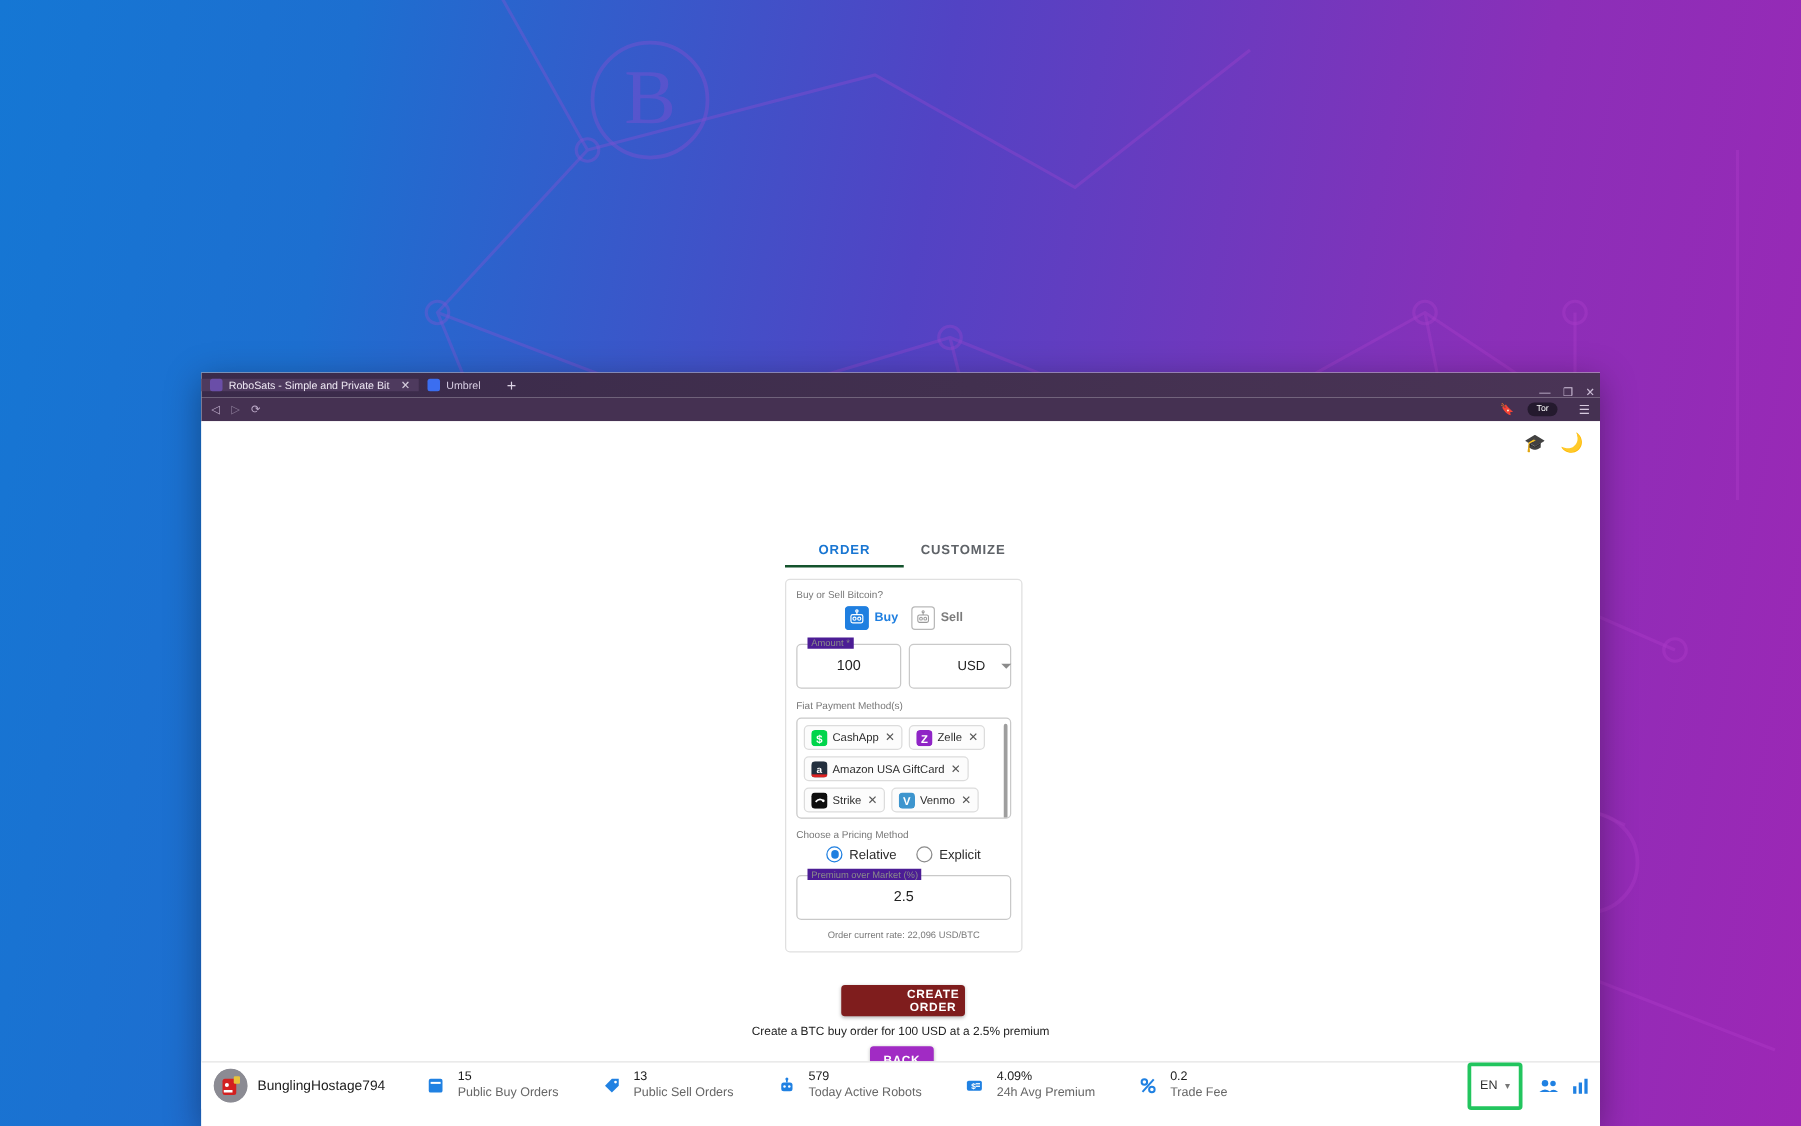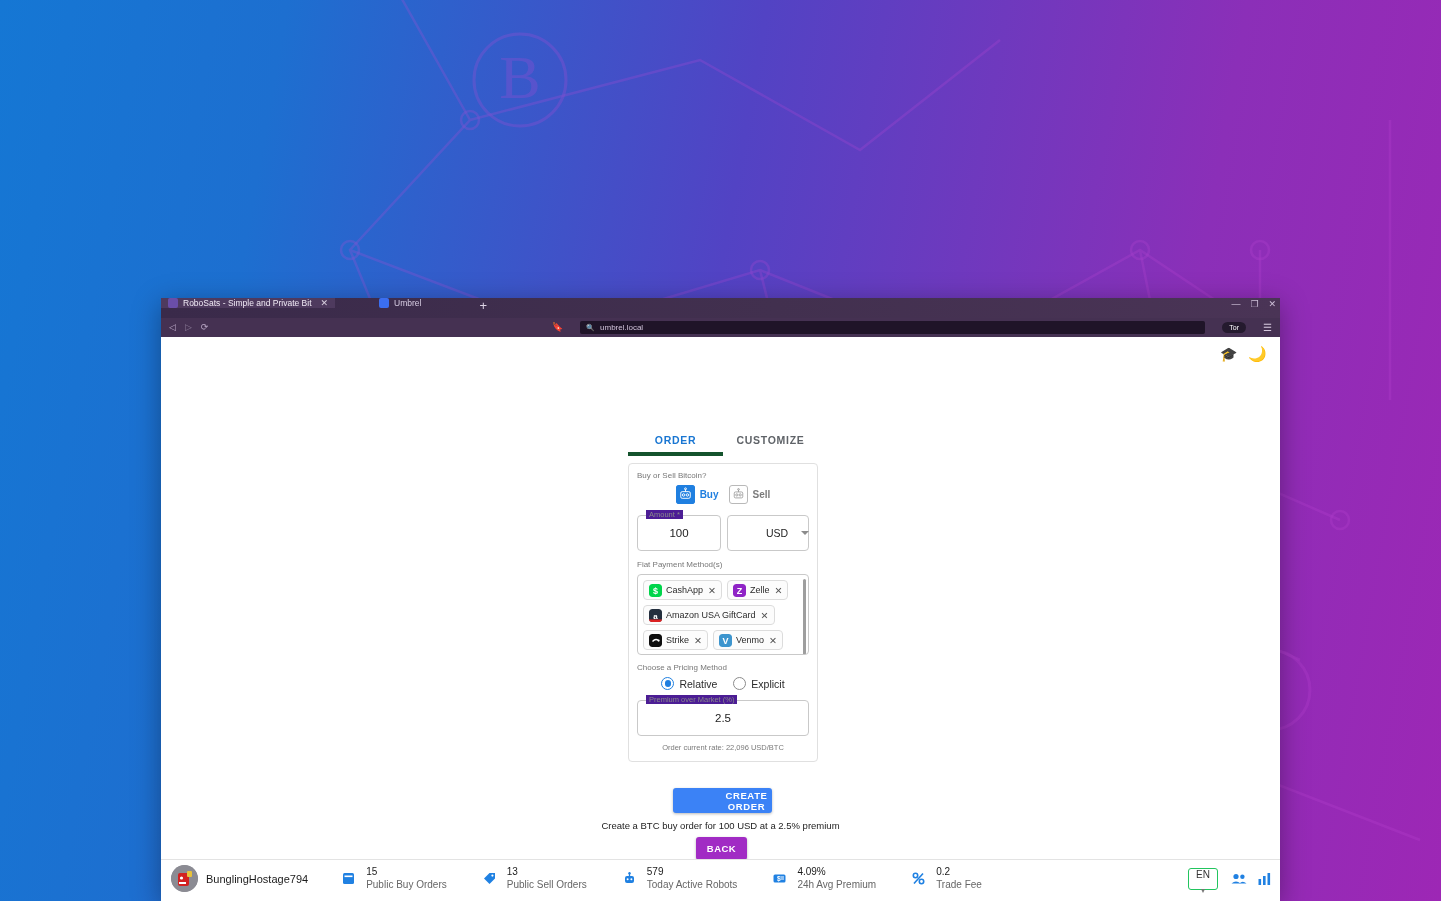--- a/index.html
+++ b/index.html
@@ -26,21 +26,21 @@
   #browser {
     position: absolute; left: 161px; top: 298px;
     width: 1119px; height: 603px;
     background: #fff;
     box-shadow: 0 6px 26px rgba(0,0,0,.34);
     overflow: hidden;
   }
   .tabstrip {
     position: relative; height: 20px; width: 100%;
     background: linear-gradient(90deg, #3a2a4a 0%, #42304f 55%, #4a3456 100%);
-    display: flex; align-items: flex-start; gap: 37px;
+    display: flex; align-items: center;
   }
   .tab {
     display: flex; align-items: center; gap: 5px;
     padding: 0 7px; font-size: 8.5px; color: #d9cfe4; max-width: 260px;
   }
   .tab.active { background: #4e3a5e; color: #f0eaf5; }
   .tab .favicon { width: 10px; height: 10px; border-radius: 2px; flex: 0 0 auto; }
   .tab .tabtitle { white-space: nowrap; overflow: hidden; text-overflow: clip; }
   .tab .tabclose { margin-left: 4px; font-size: 9px; opacity: .85; }
   .newtab { display: flex; align-items: center; padding: 0 14px; color: #ded5e6; font-size: 13px; }
@@ -74,21 +74,21 @@
 
   
   .formtabs {
     position: absolute; left: 467px; top: 97px; width: 190px;
     display: flex; justify-content: space-between;
   }
   .ftab {
     font-size: 10.5px; letter-spacing: .7px; color: #5f6368; font-weight: 600;
     padding-bottom: 6px; text-align: center; flex: 1;
   }
-  .ftab.active { color: #1976d2; border-bottom: 4px solid #14532d; }
+  .ftab.active { color: #1976d2; border-bottom: 2px solid #14532d; }
 
   
   .ordercard {
     position: absolute; left: 467px; top: 126px; width: 190px;
     border: 1px solid #e0e0e0; border-radius: 4px; background: #fff;
     padding: 7px 8px 9px;
   }
   .sectlabel { font-size: 8px; color: #777; margin-bottom: 5px; }
 
   .buysell { display: flex; justify-content: center; align-items: center; gap: 10px; margin-bottom: 11px; }
@@ -144,55 +144,55 @@
   .rc.on::after {
     content: ''; position: absolute; inset: 2.4px; border-radius: 50%; background: #1f7fe0;
   }
   .premiumbox { height: 36px; margin-bottom: 7px; }
   .premiumbox .val { font-size: 11.5px; color: #222; }
   .raterow { font-size: 7.5px; color: #7a7a7a; text-align: center; }
 
   
   .createbtn {
     position: absolute; left: 512px; top: 451px; width: 99px; height: 25px;
-    background: #3b82f6; color: #fff; border: none; border-radius: 3px;
+    background: #7f1d1d; color: #fff; border: none; border-radius: 3px;
     font-size: 9.5px; font-weight: 700; letter-spacing: .6px;
     box-shadow: 0 1px 3px rgba(0,0,0,.28);
     padding-left: 48px;
   }
   .helper {
     position: absolute; left: 0; right: 0; top: 483px; text-align: center;
     font-size: 9.5px; color: #222;
   }
   .backbtn {
     position: absolute; left: 535px; top: 500px; width: 51px; height: 23px;
     background: #a12bc4; color: #fff; border: none; border-radius: 3px;
     font-size: 9.5px; font-weight: 700; letter-spacing: .5px;
     box-shadow: 0 1px 3px rgba(0,0,0,.28);
   }
 
   
   .statusbar {
-    position: absolute; left: 0; bottom: 4px; width: 1119px; height: 38px;
+    position: absolute; left: 0; bottom: 14px; width: 1119px; height: 38px;
     background: #fff; border-top: 1px solid #e3e3e3;
     display: flex; align-items: center; padding: 0 8px 0 10px;
   }
   .avatar {
     width: 27px; height: 27px; border-radius: 50%; flex: 0 0 auto;
     background: #8e8e96; display: block; margin-right: 8px;
   }
   .nick { font-size: 11px; color: #1b1b1b; margin-right: 32px; white-space: nowrap; }
   .stat { display: flex; align-items: center; gap: 9px; margin-right: 34px; }
   .stat .sico { width: 17px; height: 17px; flex: 0 0 auto; display: block; }
   .stat .sval { font-size: 10px; color: #1b1b1b; line-height: 1.25; }
   .stat .slab { font-size: 10px; color: #666; line-height: 1.25; }
   .langbox {
-    margin-left: auto; border: 1px solid #22c55e; border-radius: 3px;
-    height: 22px; display: flex; align-items: center; gap: 6px; padding: 0 7px;
-    font-size: 10px; color: #333; flex-direction: column;
+    margin-left: auto; border: 3px solid #22c55e; border-radius: 3px;
+    height: 38px; display: flex; align-items: center; gap: 6px; padding: 0 7px;
+    font-size: 10px; color: #333;
   }
   .endicons { display: flex; align-items: center; gap: 9px; margin-left: 12px; }
 </style>
 </head>
 <body>
 
 <div id="stage">
 
   <svg id="netpattern" viewBox="0 0 1441 901" preserveAspectRatio="none">
     <g stroke="#c049d8" stroke-width="2.5" fill="none" opacity="0.45">
@@ -259,24 +259,20 @@
           <span>✕</span>
         </div>
       </div>
     </div>
 
     <div class="toolbar">
       <span class="navbtn">◁</span>
       <span class="navbtn dim">▷</span>
       <span class="navbtn">⟳</span>
       <span class="navbtn" style="margin-left:auto;margin-right:2px;">🔖</span>
-      <div class="urlbar" style="flex:0 0 625px;margin-left:6px;">
-        <span style="font-size:7px;">🔍</span>
-        <span>umbrel.local</span>
-      </div>
       <span class="tor-badge">Tor</span>
       <span class="hamburger">☰</span>
     </div>
 
     <div class="page">
 
       <div class="page-topicons">
         <span style="font-size:14px;color:#555;">🎓</span>
         <span style="font-size:15px;color:#666;">🌙</span>
       </div>

